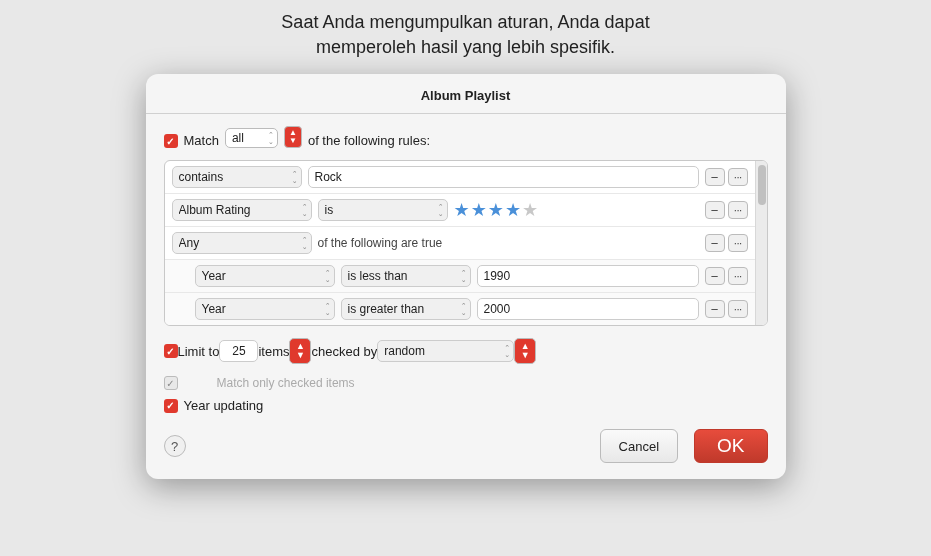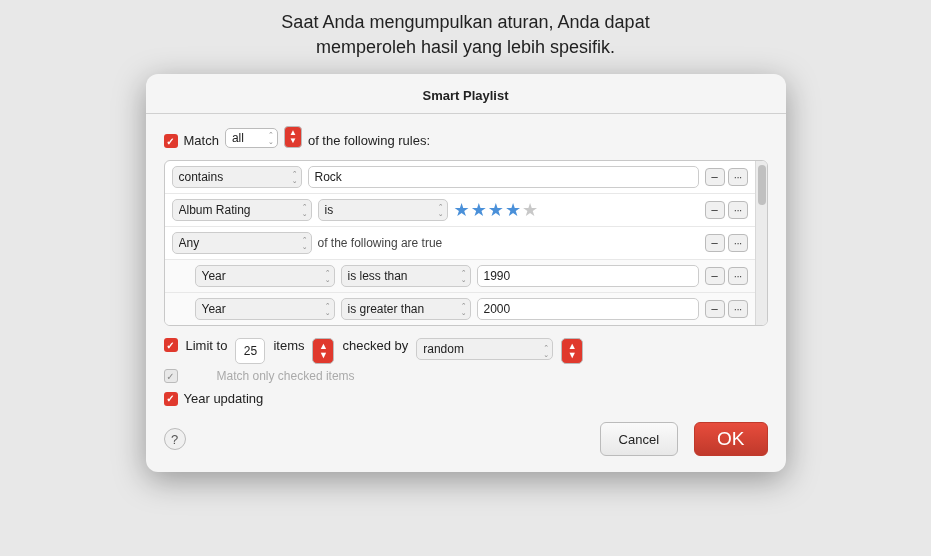--- a/index.html
+++ b/index.html
@@ -188,26 +188,26 @@
     .star.empty { color: #c8c8c8; }
 
     .any-group-label {
       font-size: 12px;
       color: #444;
       flex: 1;
     }
 
     .limit-row {
       display: flex;
-      gap: 8px;
-      margin-bottom: 5px;
+      align-items: center;
+      margin-bottom: 12px;
     }
 
     .limit-input {
-      width: 30px;
+      width: 39px;
       font-size: 12px;
       border: 1px solid #ccc;
       border-radius: 5px;
       padding: 3px 6px;
       text-align: center;
       background: #fff;
       color: #222;
     }
 
     .checkbox-row {
@@ -334,21 +334,21 @@
   </style>
 </head>
 <body>
 
 <div class="tooltip-text">
   <span>Saat Anda mengumpulkan aturan, Anda dapat</span><br>
   <span>memperoleh hasil yang lebih spesifik.</span>
 </div>
 
 <div class="dialog">
-  <div class="dialog-title">Smart Playlist</div>
+  <div class="dialog-title">Album Playlist</div>
 
   <div class="dialog-body">
 
     <div class="match-row">
       <div class="checkbox-red"></div>
       <span class="match-label">Match</span>
       <div class="select-wrapper">
         <select class="match-select">
           <option>all</option>
           <option>any</option>

